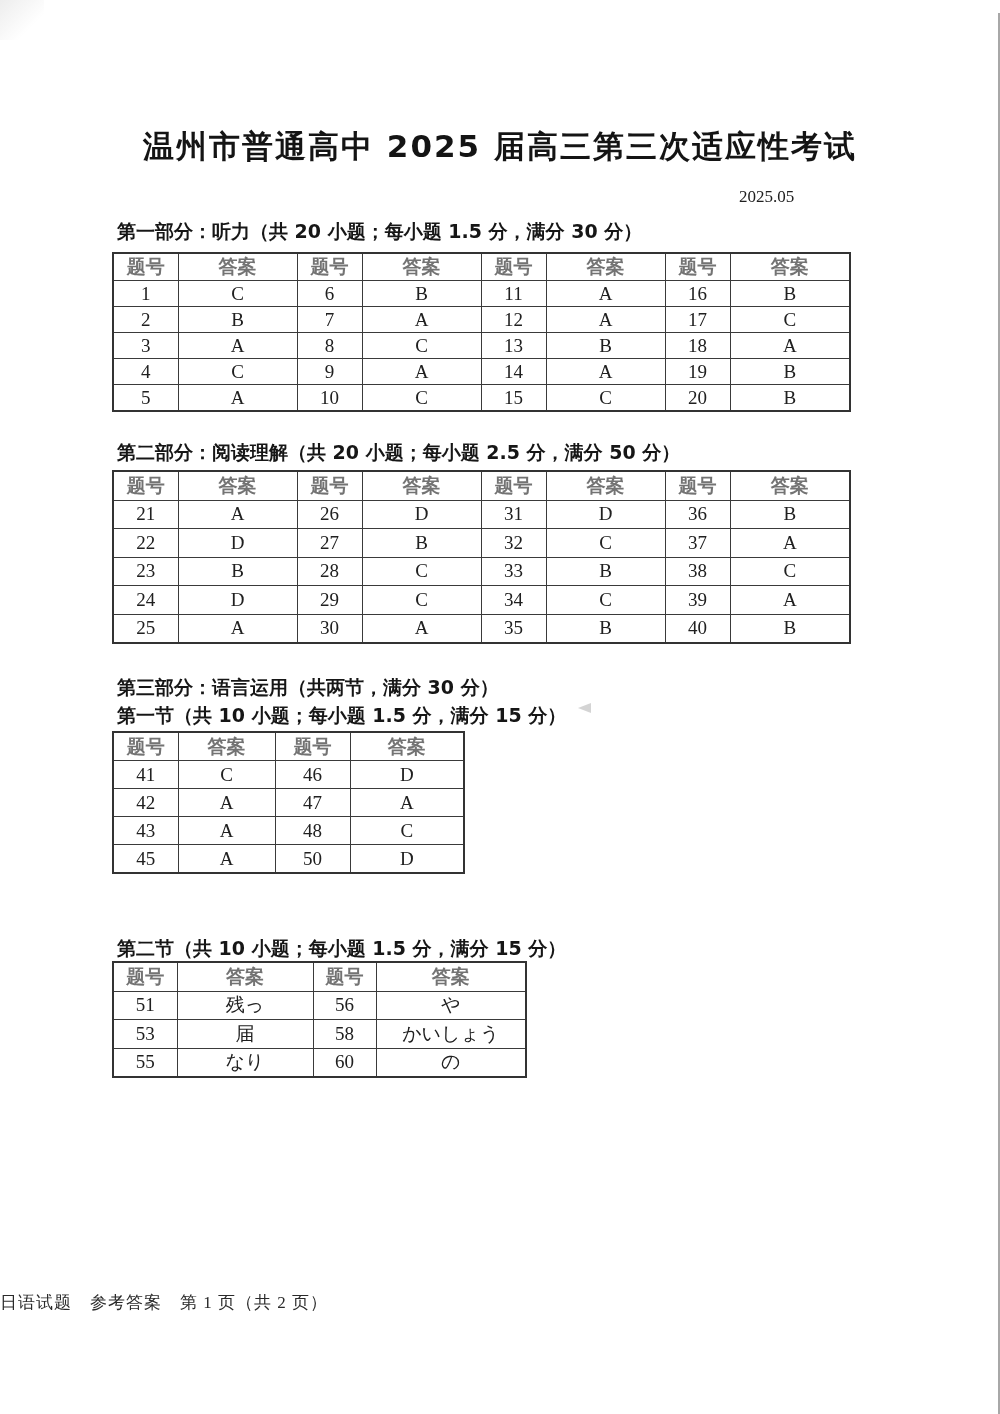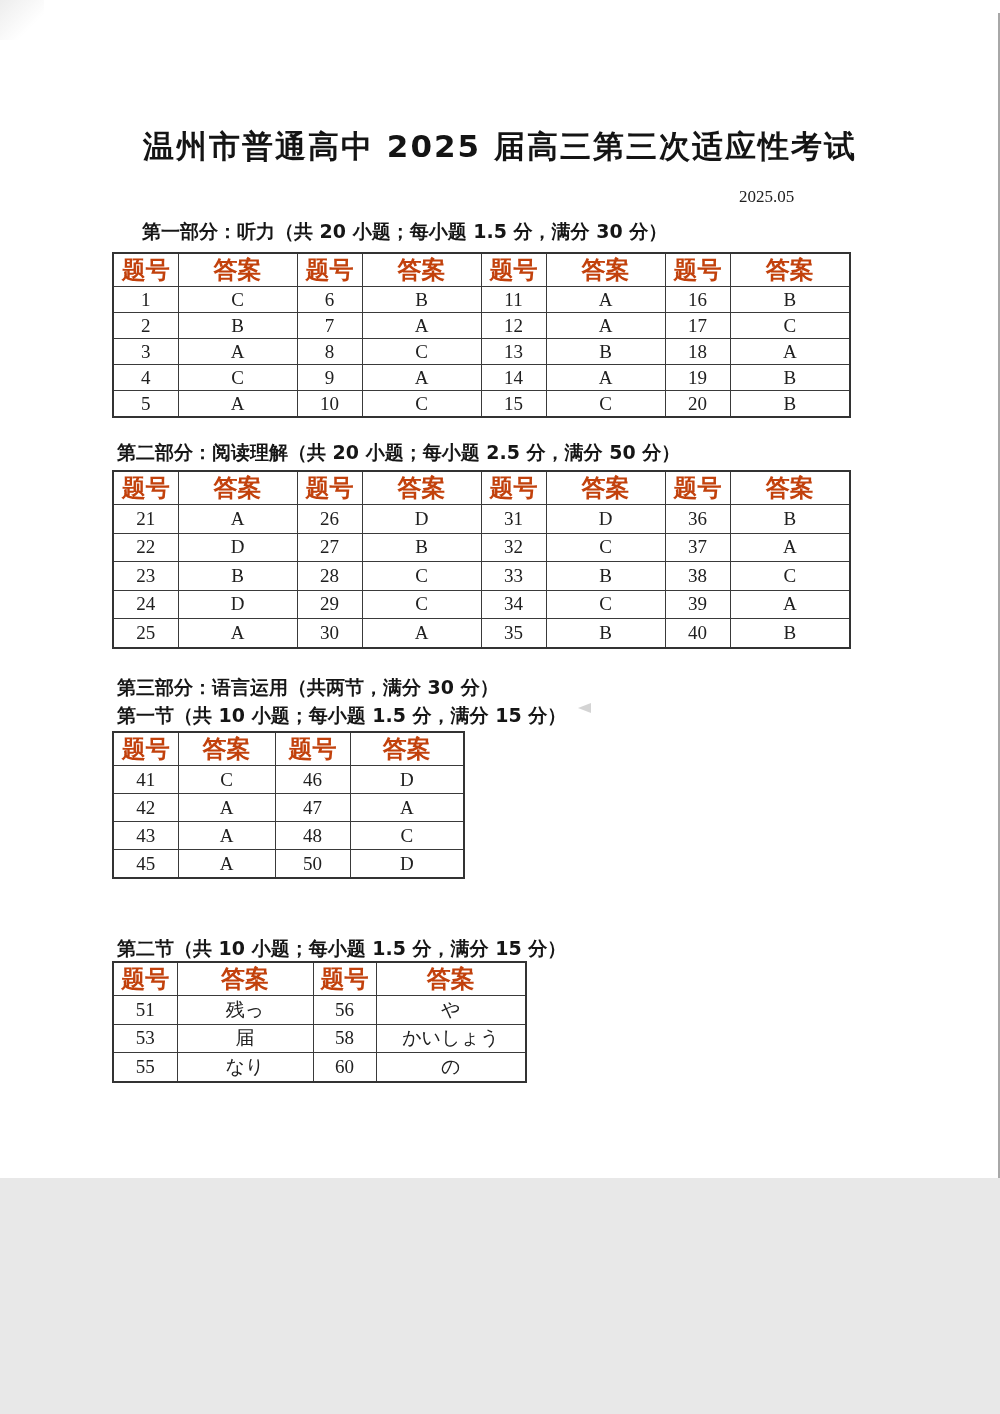--- a/index.html
+++ b/index.html
@@ -1,18 +1,18 @@
 <!DOCTYPE html>
 <html><head>
 <meta charset="utf-8">
 <style>
   html,body { margin:0; padding:0; background:#e8e8e8; }
   .page {
     position:relative;
-    width:1000px; height:1178px;
+    width:1000px; height:1414px;
     margin:0 auto;
     background:#ffffff;
     font-family:"Liberation Serif","DejaVu Serif",serif;
     color:#1c1c1c;
     overflow:hidden;
   }
   
   .corner-shade { position:absolute; left:0; top:0; width:44px; height:40px;
     background:linear-gradient(135deg,#ededed 0%,rgba(255,255,255,0) 70%); }
   .edge-right { position:absolute; right:0px; top:13px; bottom:0; width:2px; background:#a8a8a8; }
@@ -32,37 +32,37 @@
   }
   .date {
     position:absolute; top:187px; left:727px;
     font-size:17px; color:#202020;margin-left:12px;
   }
   .sec-heading {
     position:absolute; left:117px;
     font-family:"DejaVu Sans","Liberation Sans",sans-serif;
     font-size:19px; font-weight:bold; color:#161616; white-space:nowrap;
   }
-  #sec1-heading  { top:219px;margin-left:25px; }
+  #sec1-heading  { top:219px; }
   #sec2-heading  { top:440px; }
   #sec3-heading  { top:675px; }
   #sec3a-heading { top:703px; }
   #sec3b-heading { top:936px; }
 
   table {
     position:absolute; border-collapse:collapse; table-layout:fixed;
     background:#fff;
   }
   th, td {
     border:1.5px solid #3a3a3a; text-align:center; vertical-align:middle;
     padding:0; overflow:hidden;
   }
   th {
     font-family:"DejaVu Sans","Liberation Sans",sans-serif;
-    font-size:24px; font-weight:bold; color:#c2410c;
+    font-size:19px; font-weight:bold; color:#737373;
   }
   td {
     font-family:"Liberation Serif","DejaVu Serif",serif;
     font-size:19px; color:#202020;
   }
   #table1 { top:252px; left:112px; width:737px; border:2px solid #333; }
   #table1 th, #table1 td { height:25px; }
   #table2 { top:470px; left:112px; width:737px; border:2px solid #333; }
   #table2 th, #table2 td { height:27.5px; }
   #table3 { top:731px; left:112px; width:351px; border:2px solid #333; }

